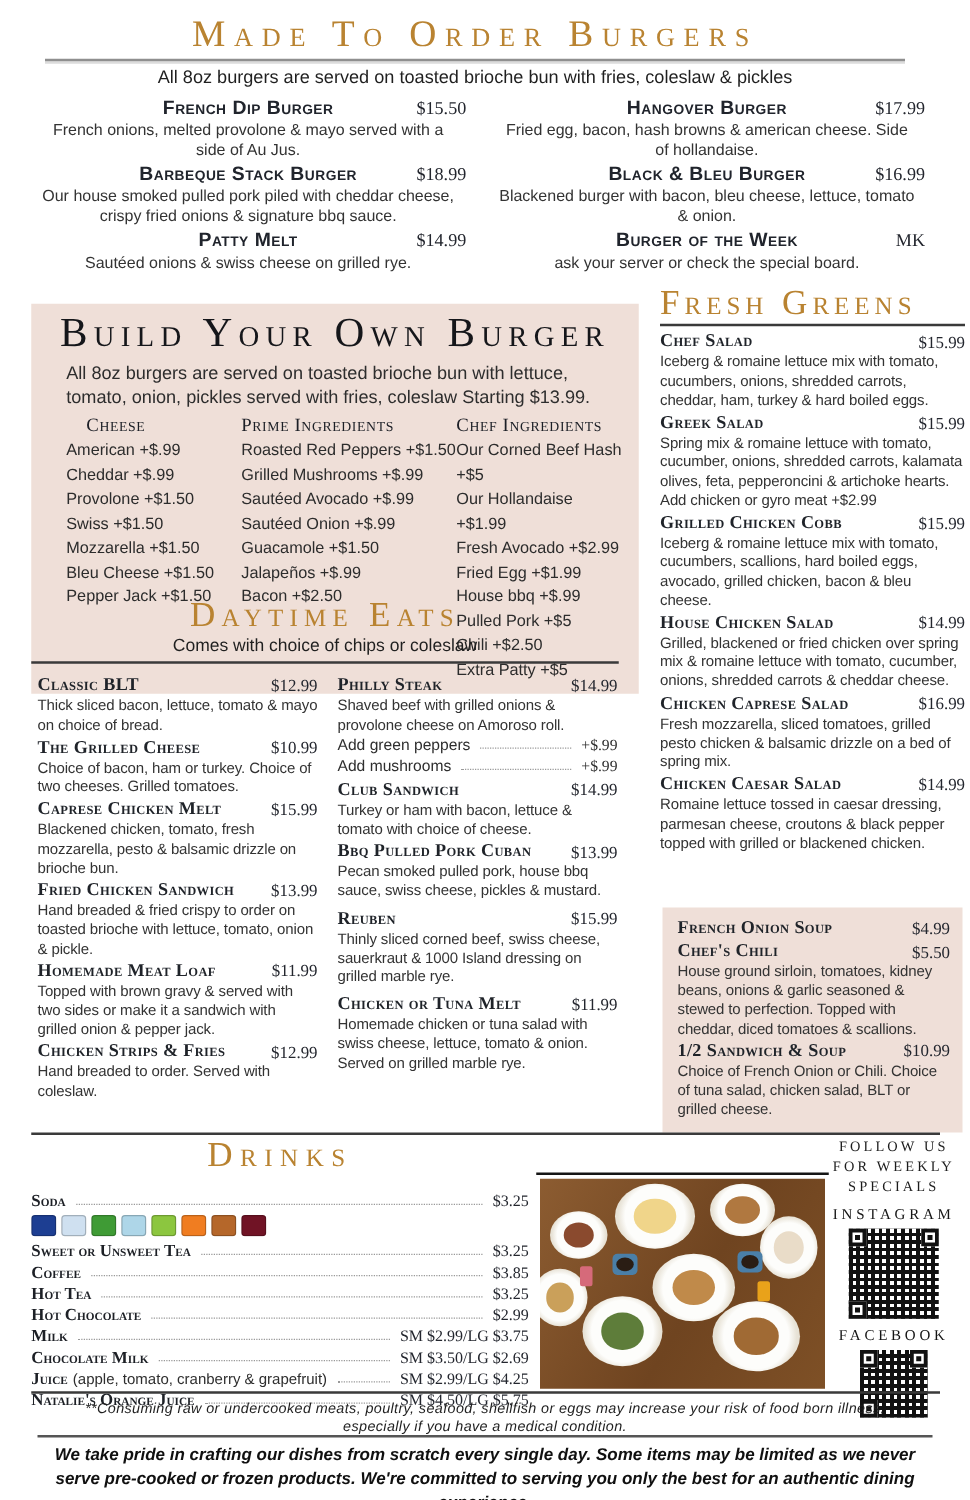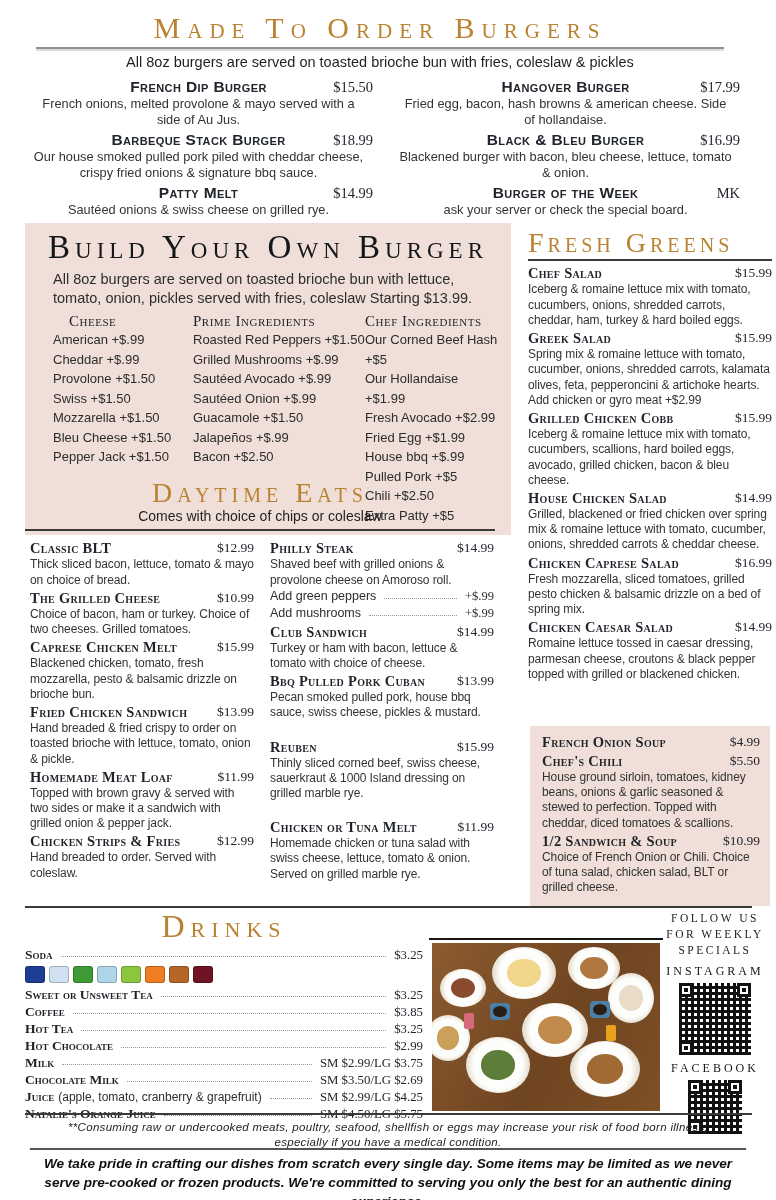--- a/index.html
+++ b/index.html
@@ -1,42 +1,42 @@
 <!DOCTYPE html>
 <html><head>
 <meta charset="utf-8">
 <style>
   html,body{margin:0;padding:0}
   body{width:776px;height:1200px;position:relative;background:#fff;overflow:hidden;
        font-family:"Liberation Sans",sans-serif;color:#222}
   
   .sec-title{font-family:"Liberation Serif",serif;font-variant:small-caps;color:#b98331;
              font-weight:400;line-height:1.05}
-  .lhead{display:flex;justify-content:space-between;align-items:flex-start}
+  .lhead{display:flex;justify-content:space-between;align-items:center}
   .lname{font-family:"Liberation Serif",serif;font-variant:small-caps;font-weight:700;
          font-size:14.5px;color:#1f2329;letter-spacing:.3px}
   .lprice{font-family:"Liberation Serif",serif;font-size:13.5px;color:#23262e;white-space:nowrap}
   .ldesc,.lnote{font-size:12px;line-height:1.27;color:#333;letter-spacing:-.1px}
   .litem{margin-bottom:2px}
   
   #mto{position:absolute;top:12px;left:0;width:760px}
   .mto-title{text-align:center;font-size:30px;letter-spacing:7px}
   .rule-gray{height:2px;background:#8f8f8f;margin:3px 36px 0;box-shadow:0 2px 0 #dcdcdc}
   .mto-sub{text-align:center;font-size:14.5px;color:#1f1f1f;margin-top:5px}
   .mto-grid{display:flex;gap:18px;padding:8px 20px 0 24px}
   .mto-col{flex:1}
   .bitem{margin-bottom:3px}
   .bhead{position:relative}
   .bname{display:block;text-align:center;font-family:Liberation Sans, sans-serif;
          font-variant:small-caps;font-weight:700;font-size:15.5px;color:#20242c;letter-spacing:.4px}
   .bprice{position:absolute;right:0;top:1px;font-family:"Liberation Serif",serif;
           font-size:14.5px;color:#23262e}
   .bdesc{font-size:12.8px;line-height:1.26;color:#333;text-align:center;padding:0 8px}
   
-  #byo{position:absolute;left:25px;top:223px;width:486px;background:#efdfd8;padding:6px 0 10px}
+  #byo{position:absolute;left:25px;top:243px;width:486px;background:#efdfd8;padding:6px 0 10px}
   .byo-title{text-align:center;font-family:"Liberation Serif",serif;font-variant:small-caps;
              font-size:33px;letter-spacing:5px;color:#15161a;line-height:1.15}
   .byo-sub{font-size:14.5px;color:#2d2d2d;line-height:1.32;padding:3px 14px 5px 28px}
   .byo-cols{display:flex;padding:0 10px 0 28px}
   .byo-c1{width:140px}.byo-c2{width:172px}.byo-c3{flex:1}
   .chead{font-family:"Liberation Serif",serif;font-variant:small-caps;font-weight:400;
          font-size:15px;color:#1c1f26;letter-spacing:.5px}
   .byo-c1 .chead{padding-left:16px}
   .cline{font-size:13px;line-height:1.5;color:#2c2c2c}
   
@@ -50,25 +50,25 @@
   #de{position:absolute;left:0;top:478px;width:520px}
   .de-title{text-align:center;font-size:28px;letter-spacing:5px}
   .de-sub{text-align:center;font-size:14px;color:#1f1f1f;margin-top:1px}
   .de-rule{height:2px;background:#3a3a3a;margin:5px 25px 0}
   .de-cols{display:flex;gap:16px;padding:9px 26px 0 30px}
   .de-col{flex:1}
   .addon{display:flex;align-items:baseline;font-size:12.5px;color:#2e2e2e;line-height:1.35}
   .alead{flex:1;border-bottom:1px dotted #9a9a9a;margin:0 8px;align-self:center;
          transform:translateY(2px)}
   .aprice{font-family:"Liberation Serif",serif;font-size:12.5px}
-  .gap{margin-top:18px}
+  .gap{margin-top:6px}
   
   #rule-mid{position:absolute;top:906px;left:25px;width:727px;height:2px;background:#3a3a3a}
   #drinks{position:absolute;left:25px;top:910px;width:398px}
-  .dr-title{text-align:center;font-size:32px;letter-spacing:6px;margin-bottom:3px}
+  .dr-title{text-align:center;font-size:28px;letter-spacing:6px;margin-bottom:14px}
   .drow{display:flex;align-items:baseline;margin-bottom:1px}
   .dname{font-family:"Liberation Serif",serif;font-variant:small-caps;font-weight:700;
          font-size:13.5px;color:#1d2026;white-space:nowrap}
   .dnote{font-size:12px;color:#2e2e2e;margin-left:4px;white-space:nowrap}
   .dlead{flex:1;border-bottom:1px dotted #999;margin:0 8px;align-self:center;transform:translateY(2px)}
   .dprice{font-family:"Liberation Serif",serif;font-size:12.8px;color:#23262e;white-space:nowrap}
   .sodas{display:flex;gap:4px;padding:2px 0 4px}
   .soda{width:18px;height:15px;border-radius:3px;border:1px solid rgba(0,0,0,.22)}
   
   #photo{position:absolute;left:429px;top:938px;width:228px;height:168px;background:#fff;

